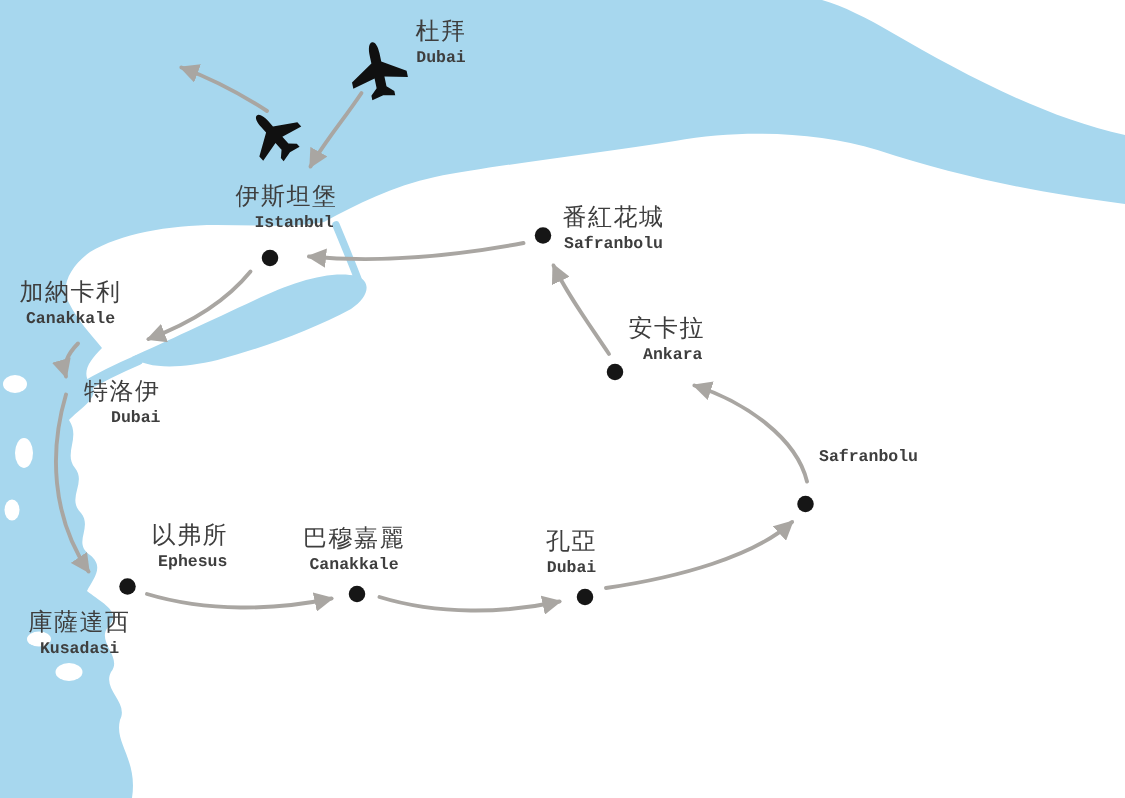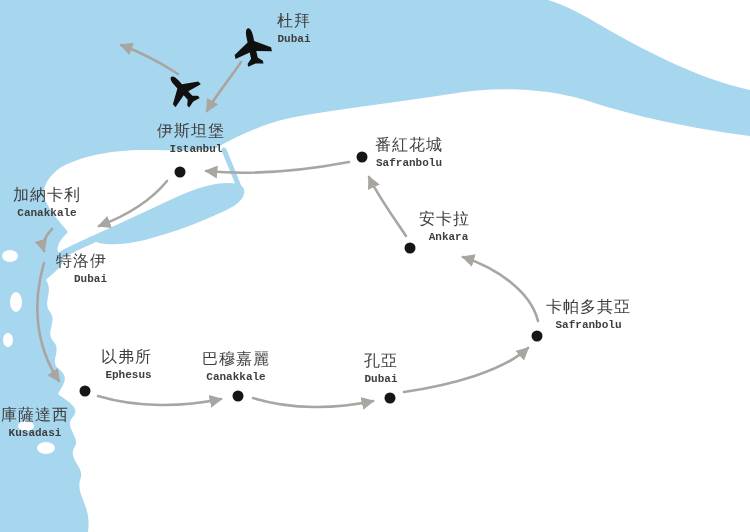--- a/index.html
+++ b/index.html
@@ -133,37 +133,36 @@
     <div class="zh">加納卡利</div>
     <div class="en">Canakkale</div>
   </div>
 
   <div class="city-label" style="left:56px;top:252px">
     <div class="zh">特洛伊</div>
     <div class="en" style="margin-left:18px">Dubai</div>
   </div>
 
   <div class="city-label" style="left:546px;top:298px">
-    <div class="zh">卡帕多其亞</div>
     <div class="en">Safranbolu</div>
   </div>
 
   <div class="city-label" style="left:101px;top:348px">
     <div class="zh">以弗所</div>
     <div class="en" style="margin-left:4px">Ephesus</div>
   </div>
 
   <div class="city-label" style="left:202px;top:350px">
     <div class="zh">巴穆嘉麗</div>
     <div class="en">Canakkale</div>
   </div>
 
   <div class="city-label" style="left:364px;top:352px">
     <div class="zh">孔亞</div>
     <div class="en">Dubai</div>
   </div>
 
-  <div class="city-label" style="left:1px;top:406px">
+  <div class="city-label" style="left:19px;top:406px">
     <div class="zh">庫薩達西</div>
     <div class="en">Kusadasi</div>
   </div>
 
 </div>
 
 </body></html>

